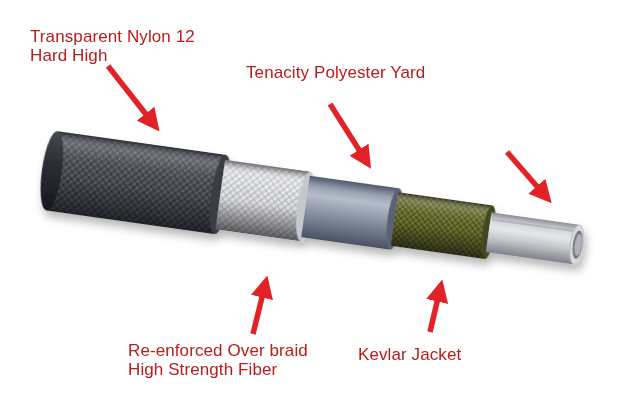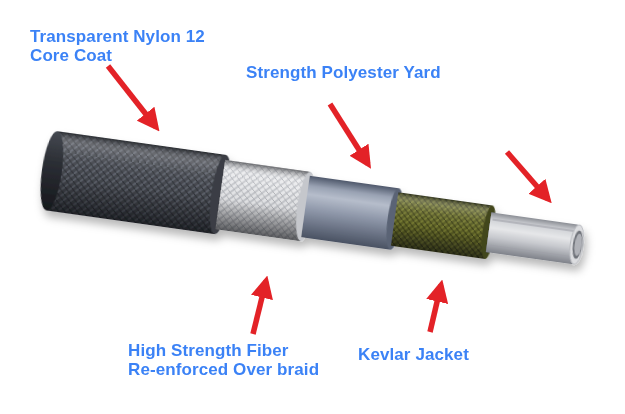--- a/index.html
+++ b/index.html
@@ -8,22 +8,22 @@
     width:625px;height:414px;
     background:#ffffff;
     overflow:hidden;
     font-family:"Liberation Sans", sans-serif;
   }
   .stage{position:absolute;left:0;top:0;}
   .label{
     position:absolute;
     font-size:17px;
     line-height:19px;
-    font-weight:700;
-    color:#3b82f6;
+    font-weight:400;
+    color:#b91c1c;
     letter-spacing:.1px;
     white-space:nowrap;
   }
   .label span{display:block;}
 </style>
 </head>
 <body>
 
 <div class="canvas">
 
@@ -127,30 +127,30 @@
       <line x1="108" y1="66" x2="156" y2="127" marker-end="url(#ah)"></line>
       <line x1="330" y1="104" x2="368" y2="164" marker-end="url(#ah)"></line>
       <line x1="507" y1="152" x2="548" y2="199" marker-end="url(#ah)"></line>
       <line x1="253" y1="334" x2="266" y2="281" marker-end="url(#ah)"></line>
       <line x1="430" y1="332" x2="441" y2="285" marker-end="url(#ah)"></line>
     </g>
   </svg>
 
   <div class="label" style="left:30px; top:27px;">
     <span>Transparent Nylon 12</span>
-    <span>Core Coat</span>
+    <span>Hard High</span>
   </div>
 
   <div class="label" style="left:246px; top:63px;">
-    <span>Strength Polyester Yard</span>
+    <span>Tenacity Polyester Yard</span>
   </div>
 
 
   <div class="label" style="left:128px; top:341px;">
+    <span>Re-enforced Over braid</span>
     <span>High Strength Fiber</span>
-    <span>Re-enforced Over braid</span>
   </div>
 
   <div class="label" style="left:358px; top:345px;text-align:right;">
     <span>Kevlar Jacket</span>
   </div>
 
 </div>
 
 </body></html>

